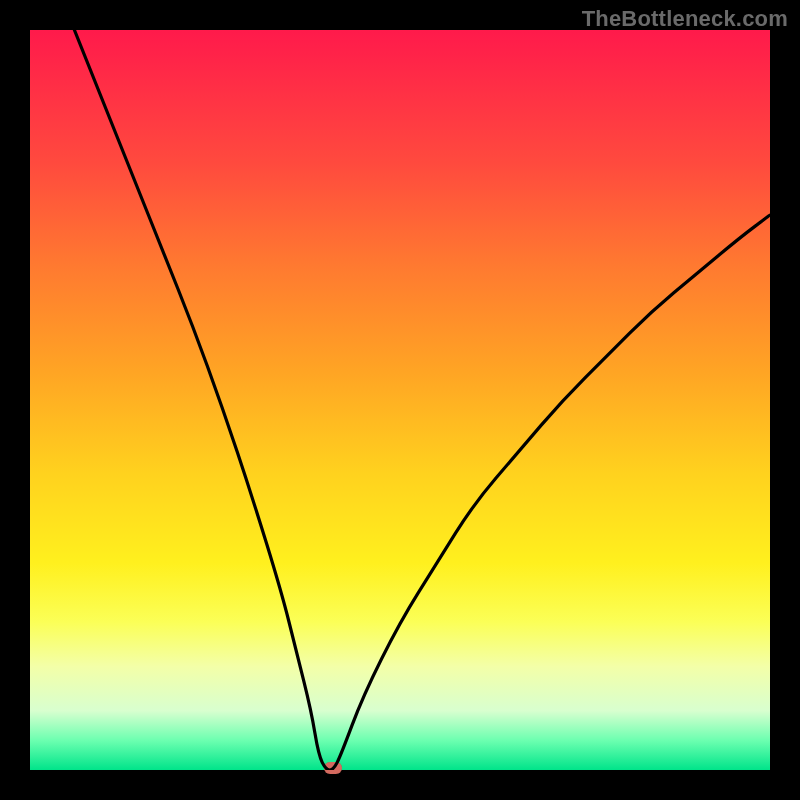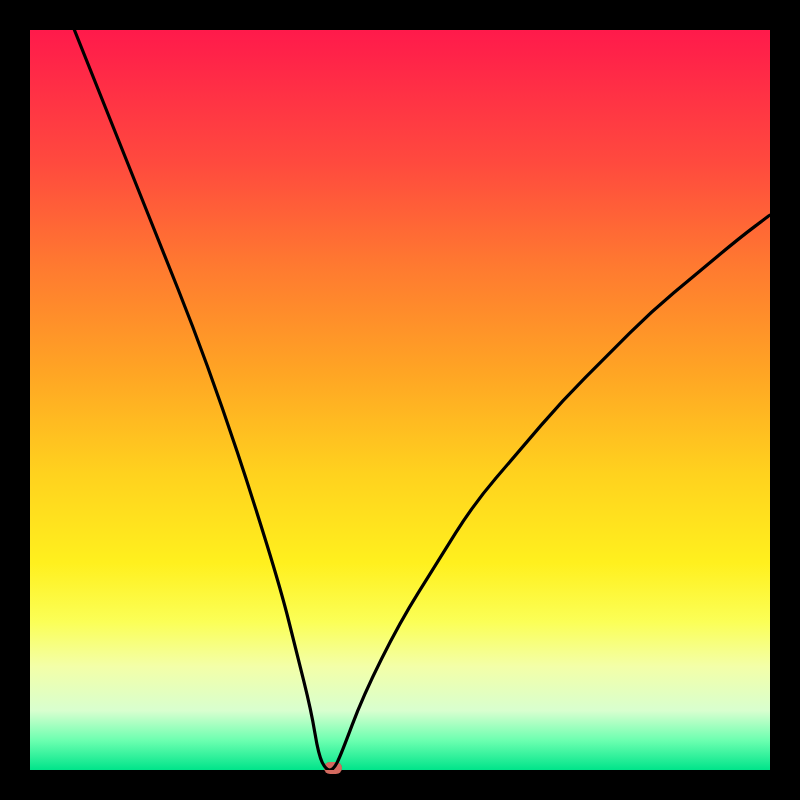--- a/index.html
+++ b/index.html
@@ -64,18 +64,19 @@
     background: #d46a5f;
     border-radius: 6px;
     box-shadow: 0 0 0.5px #a04a42 inset;
     z-index: 2;
   }
 </style>
 </head>
 <body>
 
 <div class="frame">
+  <div class="watermark">TheBottleneck.com</div>
   <div class="plot-area"></div>
   <svg class="curve" viewBox="0 0 740 740" preserveAspectRatio="none">
     <path id="curve-path" d="M 44.4 0.0 Q 74.0 74.0 88.8 111.0 Q 103.6 148.0 118.4 185.0 Q 133.2 222.0 148.0 259.0 Q 162.8 296.0 177.6 336.7 Q 192.4 377.4 207.2 421.8 Q 222.0 466.2 236.8 514.3 Q 251.6 562.4 259.0 592.0 Q 266.4 621.6 273.8 651.2 Q 281.2 680.8 284.9 703.0 Q 288.6 725.2 292.3 732.6 Q 296.0 740.0 299.7 740.0 Q 303.4 740.0 307.1 732.6 Q 310.8 725.2 321.9 695.6 Q 333.0 666.0 351.5 629.0 Q 370.0 592.0 388.5 562.4 Q 407.0 532.8 425.5 503.2 Q 444.0 473.6 466.2 447.7 Q 488.4 421.8 510.6 395.9 Q 532.8 370.0 555.0 347.8 Q 577.2 325.6 599.4 303.4 Q 621.6 281.2 643.8 262.7 Q 666.0 244.2 688.2 225.7 Q 710.4 207.2 725.2 196.1 T 740.0 185.0"></path>
   </svg>
   <div class="marker" id="marker" style="left: 324.4px; top: 762px;"></div>
 </div>
 
 </body></html>

